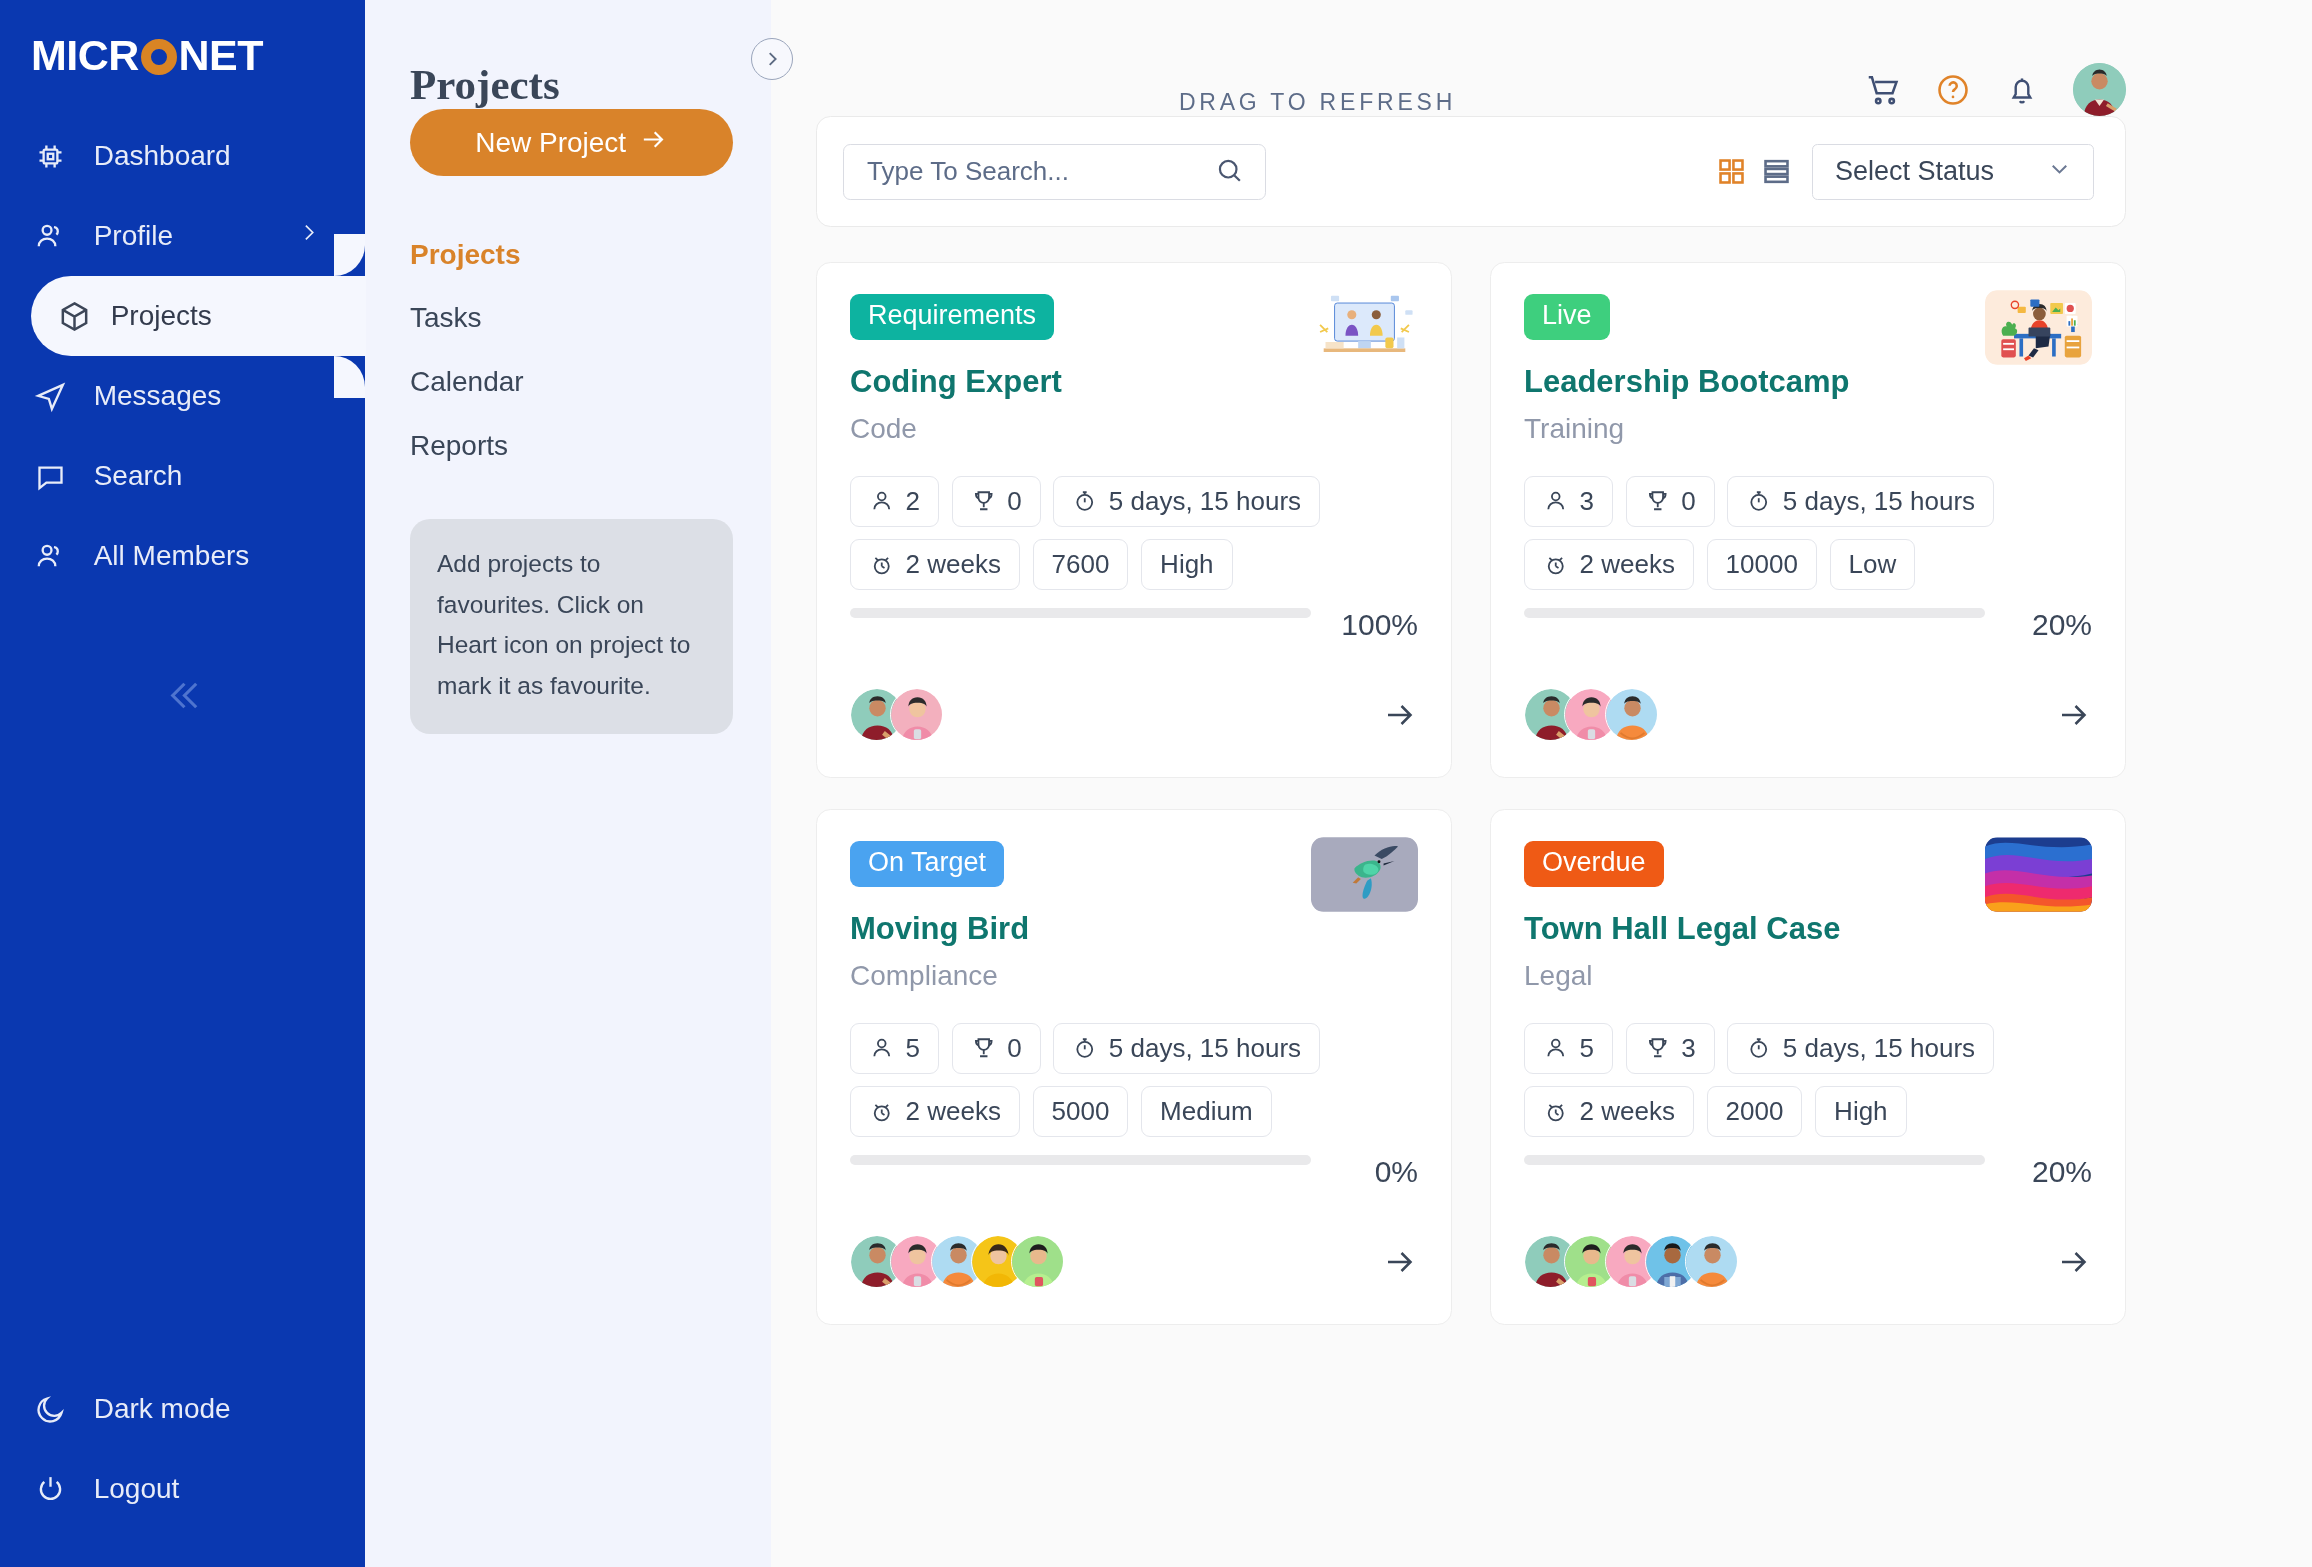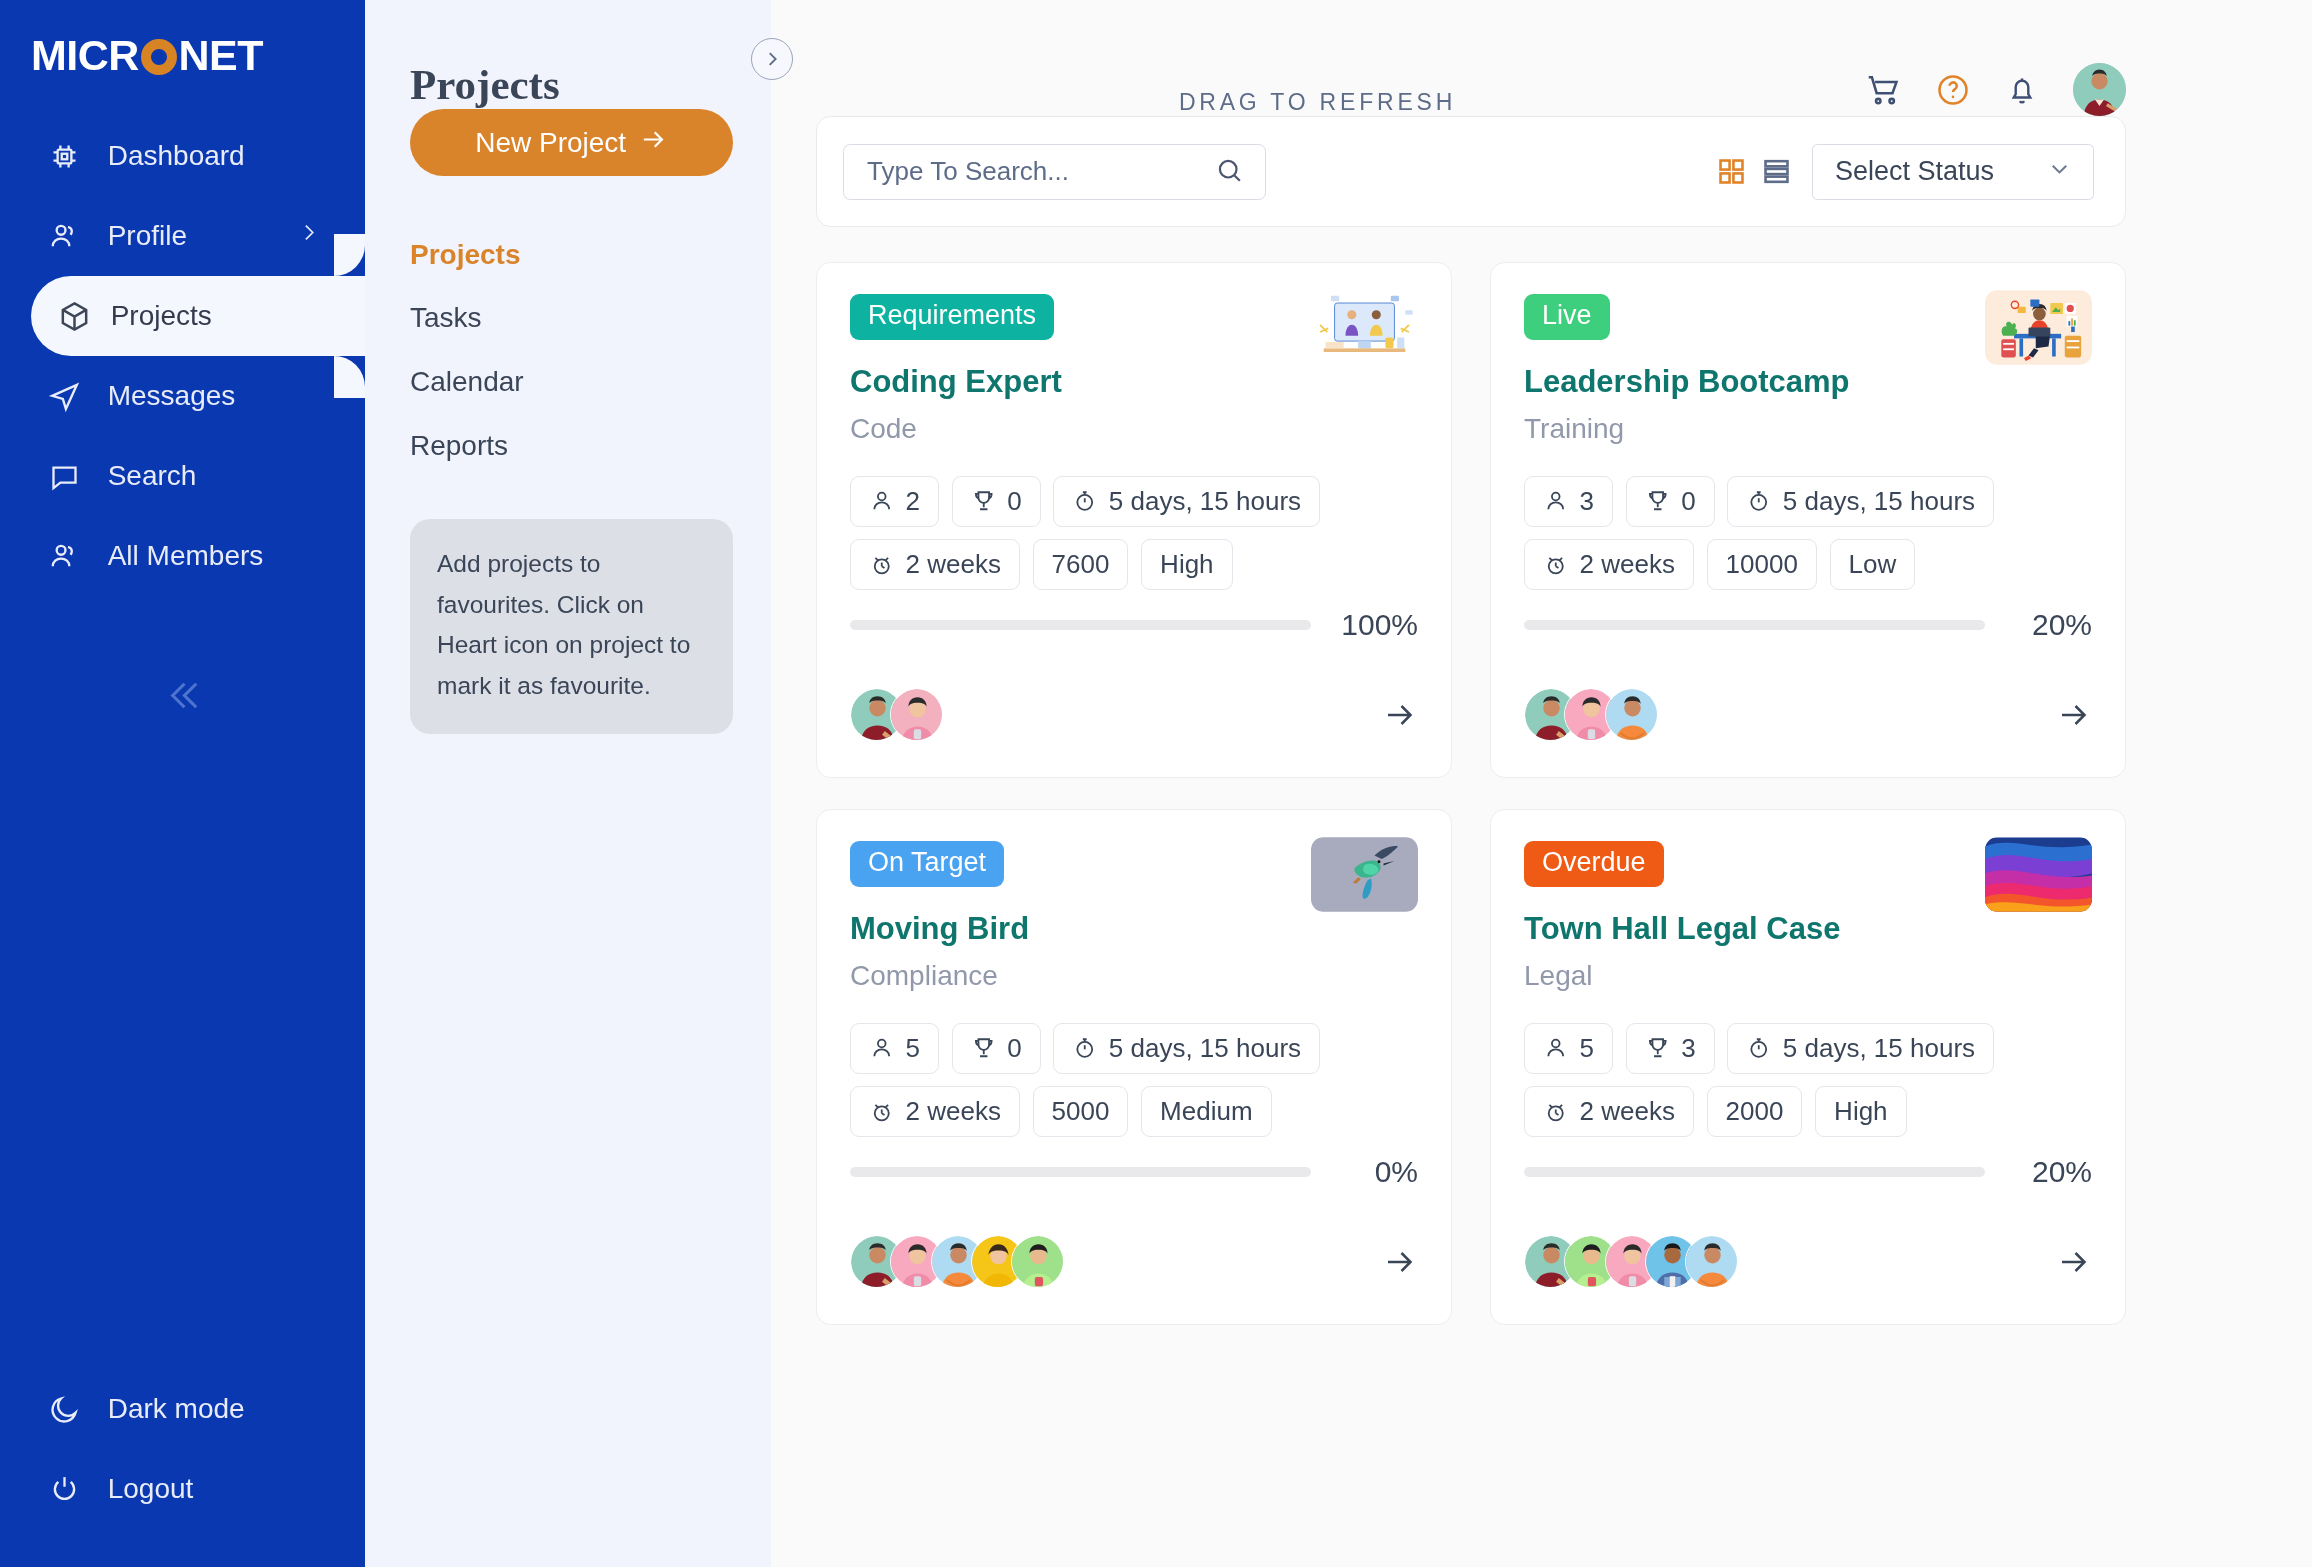--- a/index.html
+++ b/index.html
@@ -28,21 +28,21 @@
   }
   .logo .ring {
     display: inline-block; width: 36px; height: 36px;
     border: 10px solid #D98424; border-radius: 50%;
     margin: 0 1.8px; position: relative; top: 1.8px;
   }
   .nav { margin-top: 36px; display: flex; flex-direction: column; }
   .nav-item {
     position: relative;
     height: 80px; display: flex; align-items: center;
-    padding-left: 48px; color: #E8ECF8; font-size: 28px;
+    padding-left: 34px; color: #E8ECF8; font-size: 28px;
     cursor: pointer;
   }
   .nav-item .ico { width: 47px; display: flex; align-items: center; }
   .nav-item .lbl { margin-left: 12.7px; }
   .nav-item .chev { position: absolute; right: 44px; }
   .nav-item.active {
     background: #F5F7FE; color: #333b4d;
     border-radius: 42px 0 0 42px;
     margin-left: 31px; padding-left: 3.6px;
     width: 335px;
@@ -184,21 +184,21 @@
   .card-sub { margin-top: 12.7px; font-size: 28px; color: #9098AA; }
   .chips { margin-top: 31px; display: flex; flex-wrap: wrap; gap: 12.7px; }
   .chip {
     border: 0.9px solid #E4E6EC; border-radius: 9px;
     height: 51px; display: flex; align-items: center; gap: 11px;
     padding: 0 18px; font-size: 26px; color: #3A4658;
   }
   .chip svg { stroke: #3A4658; fill: none; stroke-width: 1.7; }
   .progress-row {
     position: absolute; left: 33px; right: 33px; bottom: 135px;
-    display: flex; align-items: center; gap: 20px;
+    display: flex; gap: 20px;
   }
   .track {
     flex: 1; height: 10px; border-radius: 7.3px; background: #E9E9EB;
     overflow: hidden;
   }
   .fill { height: 100%; border-radius: 7.3px; background: #2FD07E; }
   .pct { font-size: 30px; color: #3A4658; min-width: 87px; text-align: right; }
   .card-foot {
     position: absolute; left: 33px; right: 33px; bottom: 36px;
     display: flex; align-items: center;

